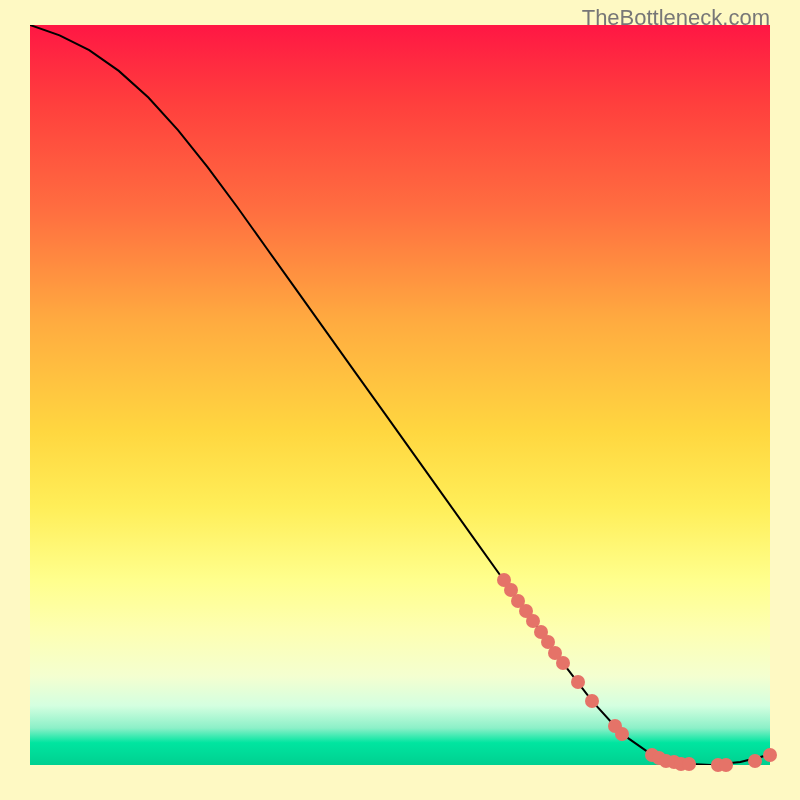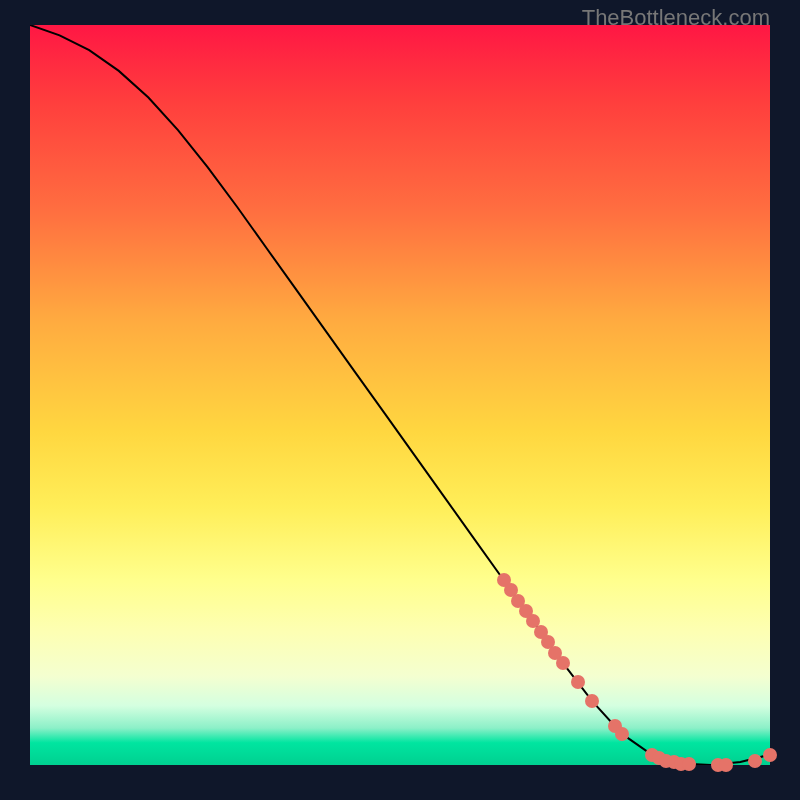--- a/index.html
+++ b/index.html
@@ -1,17 +1,17 @@
 <!DOCTYPE html>
 <html><head>
 <meta charset="utf-8">
 <style>
   * { margin: 0; padding: 0; box-sizing: border-box; }
   html, body { width: 800px; height: 800px; overflow: hidden; background: #000; }
-  .wrap { position: relative; width: 800px; height: 800px; background: #0f172a; }
+  .wrap { position: relative; width: 800px; height: 800px; background: #fef9c3; }
   .plot {
     position: absolute;
     left: 30px; top: 25px;
     width: 740px; height: 740px;
     background: linear-gradient(to bottom,
       #ff1744 0%,
       #ff3d3d 10%,
       #ff6e40 25%,
       #ffab40 40%,
       #ffd740 55%,

